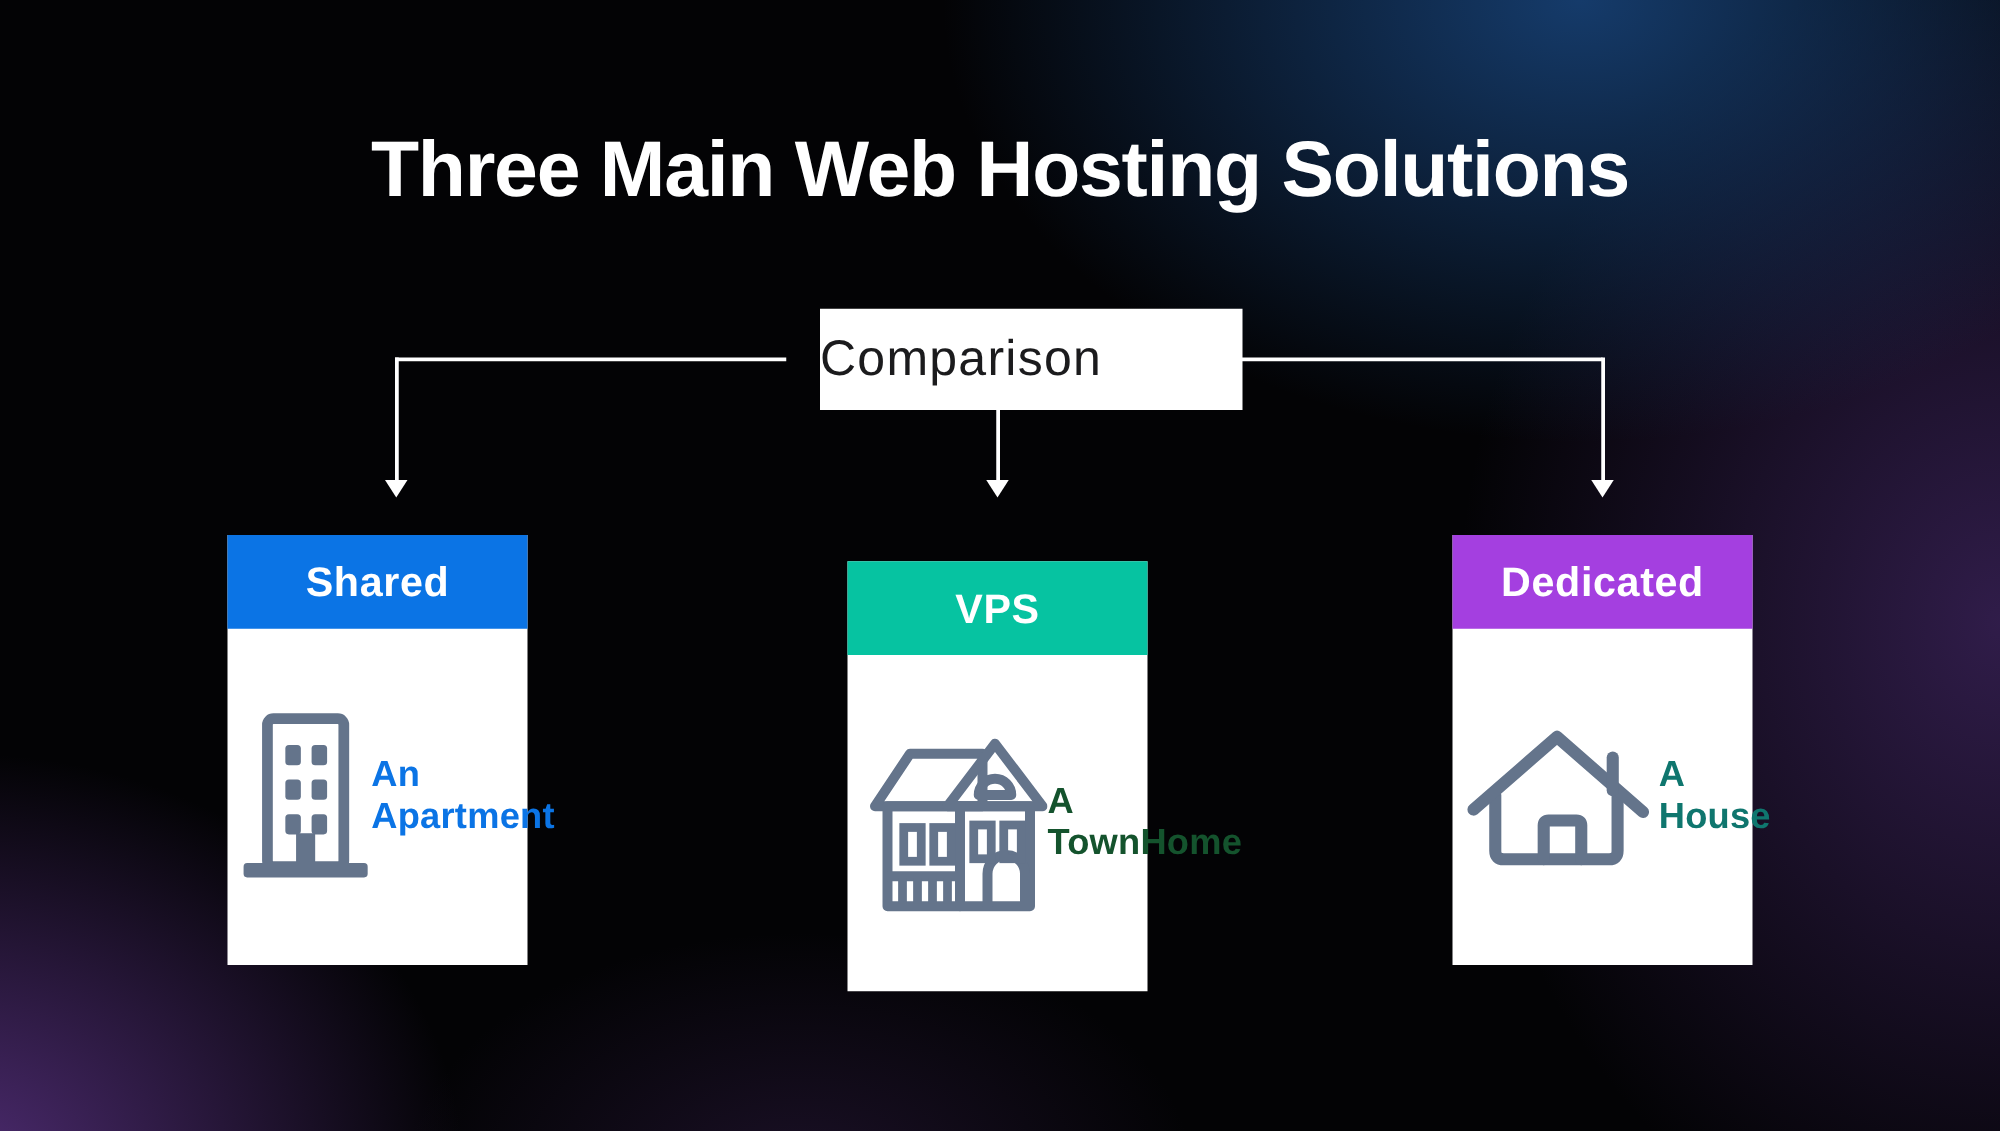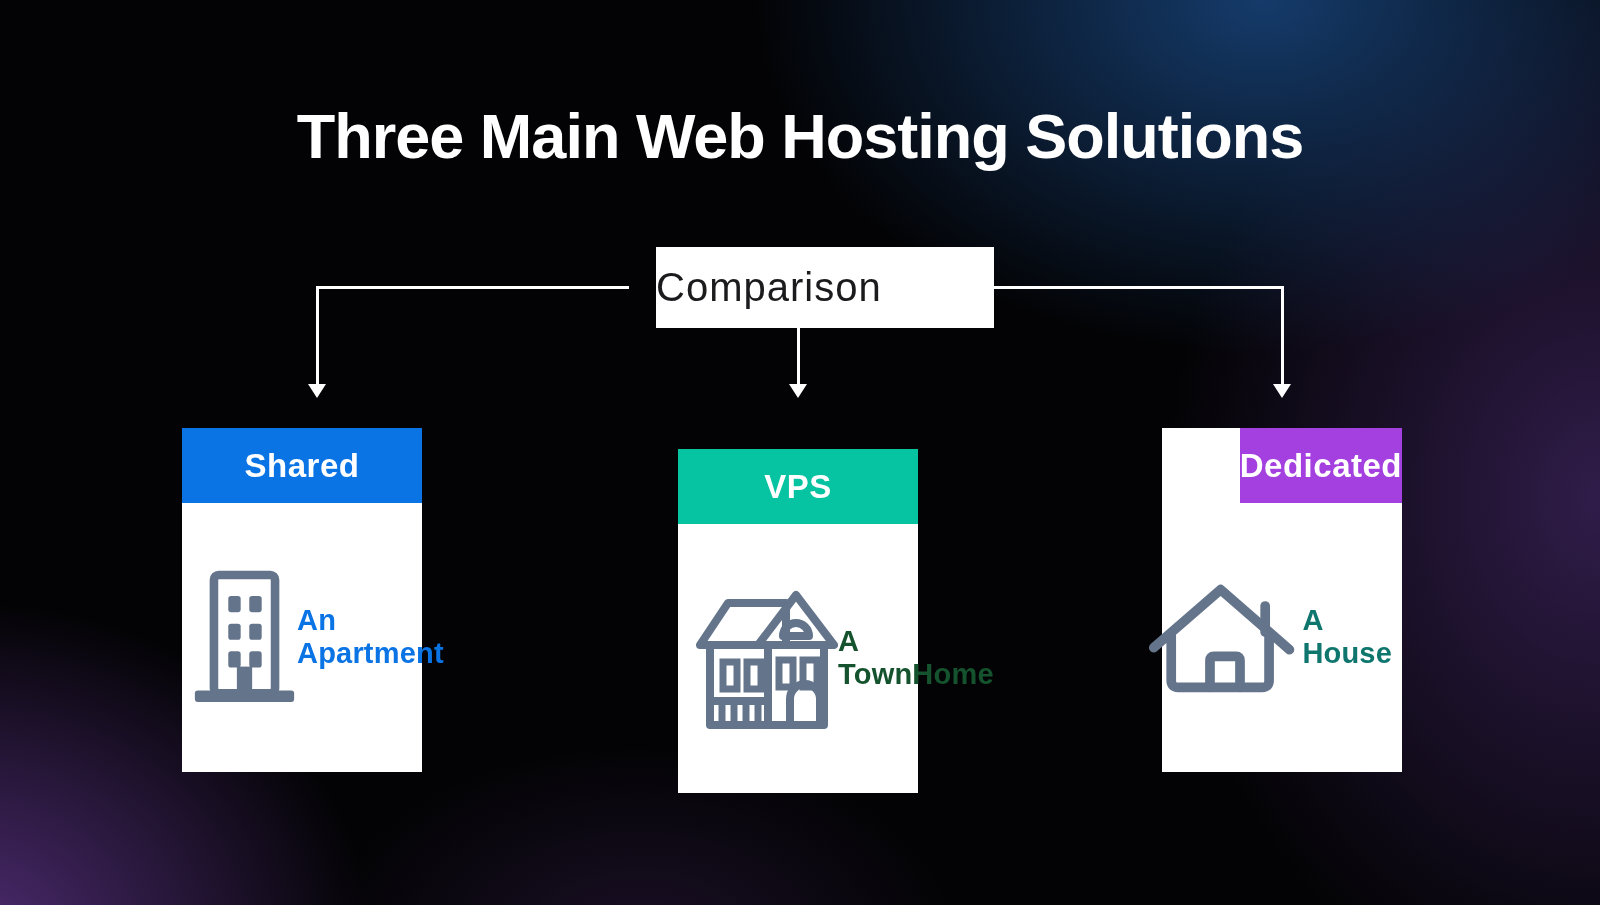--- a/index.html
+++ b/index.html
@@ -113,21 +113,21 @@
             <rect x="91" y="77" width="14" height="27"></rect>
             <rect x="115" y="77" width="14" height="27"></rect>
             <path d="M34 120 V140 M46 120 V140 M58 120 V140 M70 120 V140"></path>
           </g>
         </svg>
       </div>
       <div class="card-analogy" style="color: #14532d;">A TownHome</div>
     </div>
   </div>
 
-  <div class="card" style="left:1162px;align-items:flex-end;">
+  <div class="card" style="left:1162px;">
     <div class="card-header" style="background-color: rgb(164, 63, 224);">
       <span>Dedicated</span>
     </div>
     <div class="card-body">
       <div class="card-icon">
         <svg class="icon-svg" width="155" height="130" viewBox="0 0 160 130">
           <g fill="none" stroke="#64748B" stroke-width="10" stroke-linecap="round" stroke-linejoin="round">
             <path d="M25 64 V110 Q25 117 32 117 H119 Q126 117 126 110 V64"></path>
             <path d="M7 76 L76 16 L147 78"></path>
             <path d="M122 33 V60"></path>

